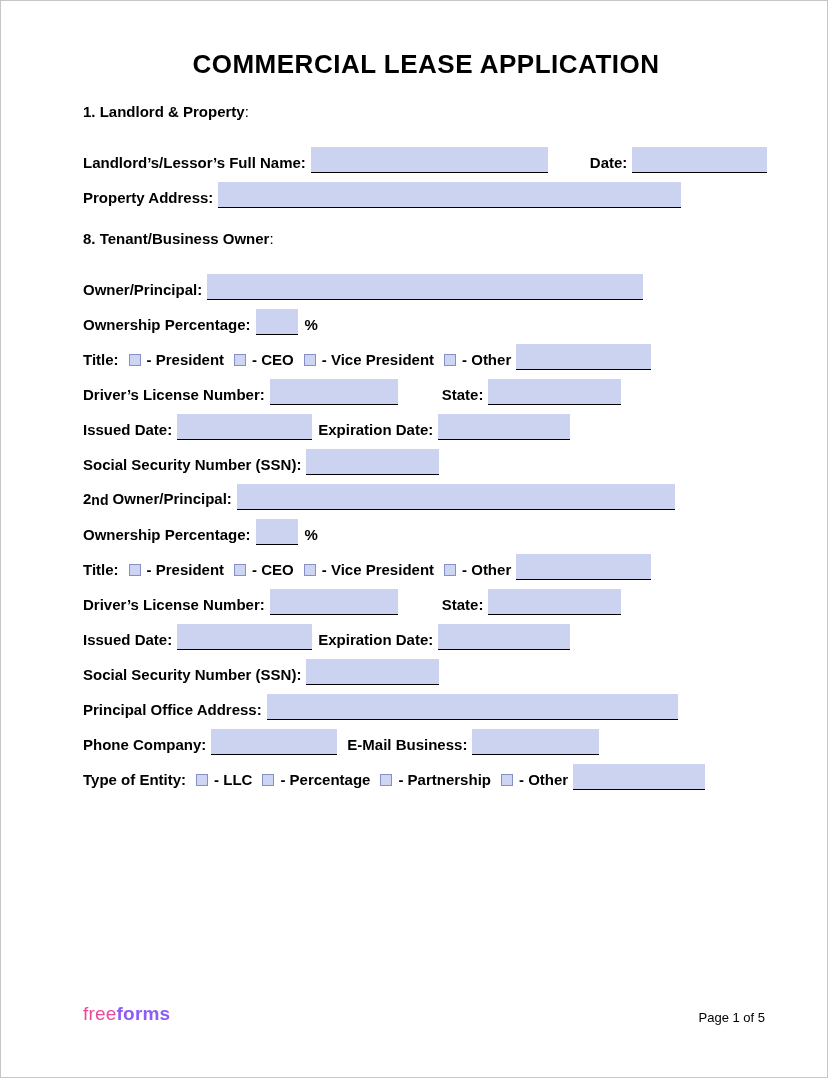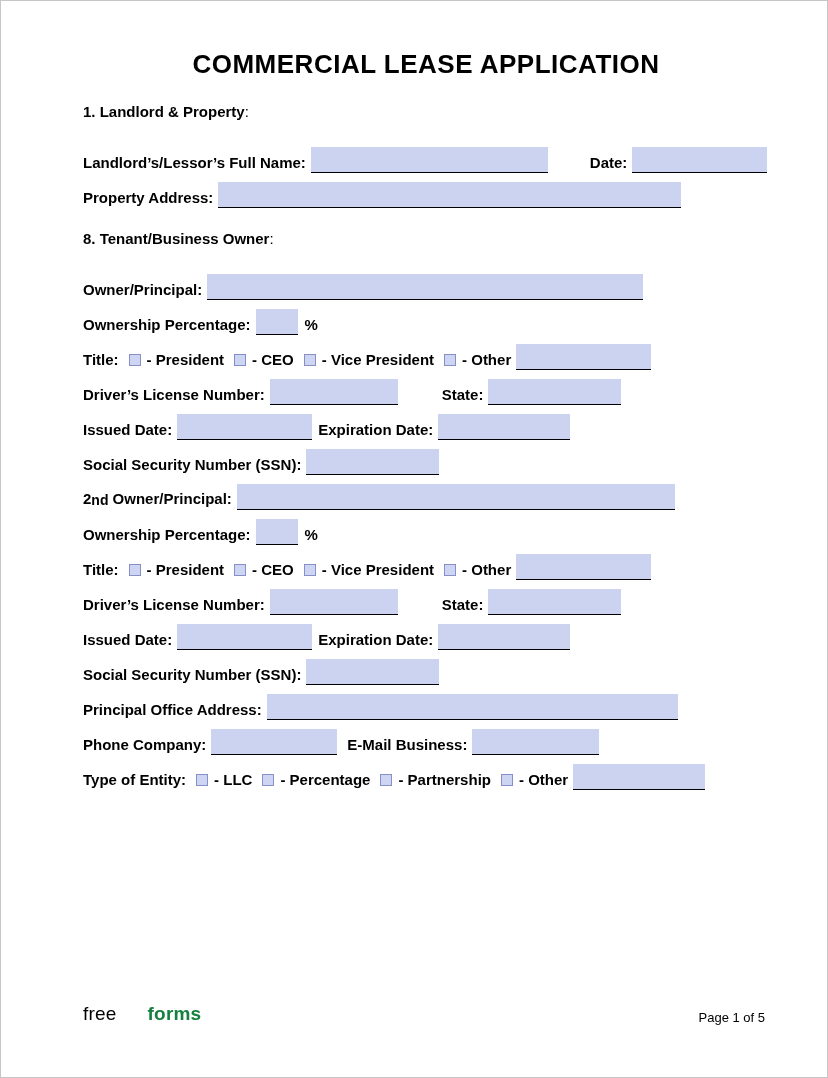--- a/index.html
+++ b/index.html
@@ -58,22 +58,22 @@
   .ord { font-size:14px; vertical-align:-1px; }
   .sp { display:inline-block; height:1px; }
   .footer {
     position:absolute;
     left:82px; right:62px; bottom:52px;
     display:flex;
     justify-content:space-between;
     align-items:flex-end;
   }
   .brand { font-size:19px; letter-spacing:0.2px; }
-  .brand-free { color:#000000; font-weight:400;margin-top:16px; }
-  .brand-forms { color:#15803d; font-weight:bold;margin-left:31px; }
+  .brand-free { color:#ec4899; font-weight:400;margin-top:16px; }
+  .brand-forms { color:#8b5cf6; font-weight:bold; }
   .page-number { font-size:13px; }
 </style>
 </head>
 <body>
 
 <div class="page">
   <div class="content">
 
     <div class="doc-title">COMMERCIAL LEASE APPLICATION</div>
 

